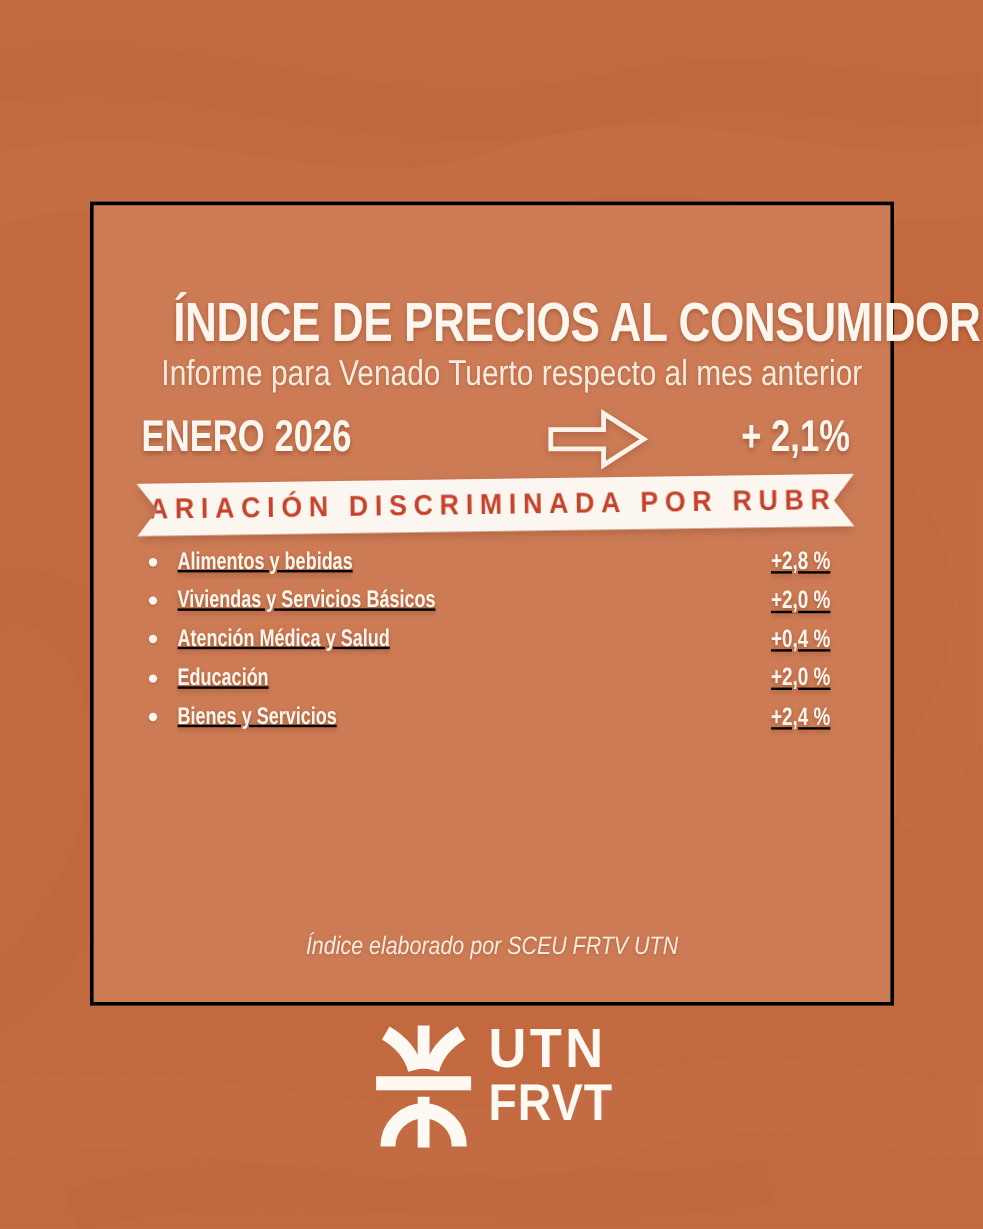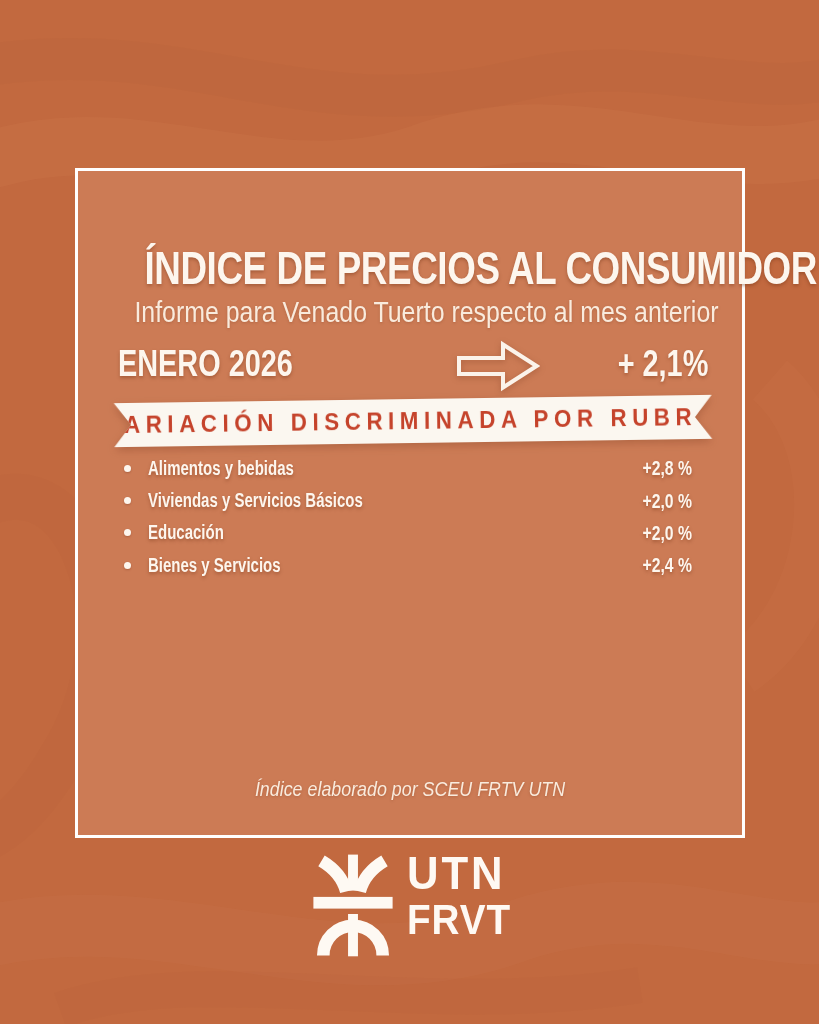--- a/index.html
+++ b/index.html
@@ -4,21 +4,21 @@
 <style>
   html,body{margin:0;padding:0;}
   body{
     width:819px;height:1024px;position:relative;overflow:hidden;
     background:#c2693f;
     font-family:"Liberation Sans", sans-serif;
   }
   .texture{position:absolute;left:0;top:0;width:819px;height:1024px;}
   .panel{
     position:absolute;left:75px;top:168px;width:670px;height:670px;
-    box-sizing:border-box;background:#cc7b55;border:3px solid #ffffff;
+    box-sizing:border-box;background:#cc7b55;border:3px solid #000000;
   }
   .white-txt{color:#fdf6ee;text-shadow:0 2px 4px rgba(104,44,17,.38);}
   .title{
     position:absolute;left:0;right:0;top:70px;margin:0;text-align:center;
     font-size:46px;font-weight:700;letter-spacing:-.5px;
     transform:scaleX(.80);transform-origin:center;white-space:nowrap;
   }
   .subtitle{
     position:absolute;left:0;right:0;top:124px;margin:0;text-align:center;
     font-size:30px;font-weight:400;color:#f9ebdd;
@@ -47,21 +47,21 @@
     clip-path:polygon(0 0,100% 0,calc(100% - 17px) 50%,100% 100%,0 100%,17px 50%);
     display:flex;align-items:center;justify-content:center;
   }
   .ribbon-text{
     color:#c5432b;font-size:24px;font-weight:700;letter-spacing:6px;
     transform:scaleX(.93);transform-origin:center;white-space:nowrap;
   }
   .list{
     position:absolute;left:0;right:0;top:281px;margin:0;padding:0;list-style:none;
   }
-  .row{height:32.4px;display:flex;align-items:center;padding:0 50px 0 46px;}
+  .row{height:32.4px;display:flex;align-items:center;padding:0 50px 0 46px;text-decoration:underline;}
   .bullet{width:7px;height:7px;border-radius:50%;background:#fdf6ee;
     margin-right:17px;flex:0 0 auto;box-shadow:0 1px 2px rgba(104,44,17,.3);}
   .label{flex:1;font-size:20px;font-weight:700;
     transform:scaleX(.75);transform-origin:left;white-space:nowrap;}
   .value{font-size:21px;font-weight:700;
     transform:scaleX(.75);transform-origin:right;white-space:nowrap;}
   .credit{
     position:absolute;left:0;right:0;top:606px;margin:0;text-align:center;
     font-size:21px;font-style:italic;font-weight:400;color:#f9ebdd;
     transform:scaleX(.85);transform-origin:center;white-space:nowrap;
@@ -120,20 +120,25 @@
   </li>
 
 
   <li class="row">
     <span class="bullet"></span>
     <span class="label white-txt">Viviendas y Servicios Básicos</span>
     <span class="value white-txt">+2,0 %</span>
   </li>
 
 
+  <li class="row">
+    <span class="bullet"></span>
+    <span class="label white-txt">Atención Médica y Salud</span>
+    <span class="value white-txt">+0,4 %</span>
+  </li>
 
 
 
   <li class="row">
     <span class="bullet"></span>
     <span class="label white-txt">Educación</span>
     <span class="value white-txt">+2,0 %</span>
   </li>
 
   <li class="row">

